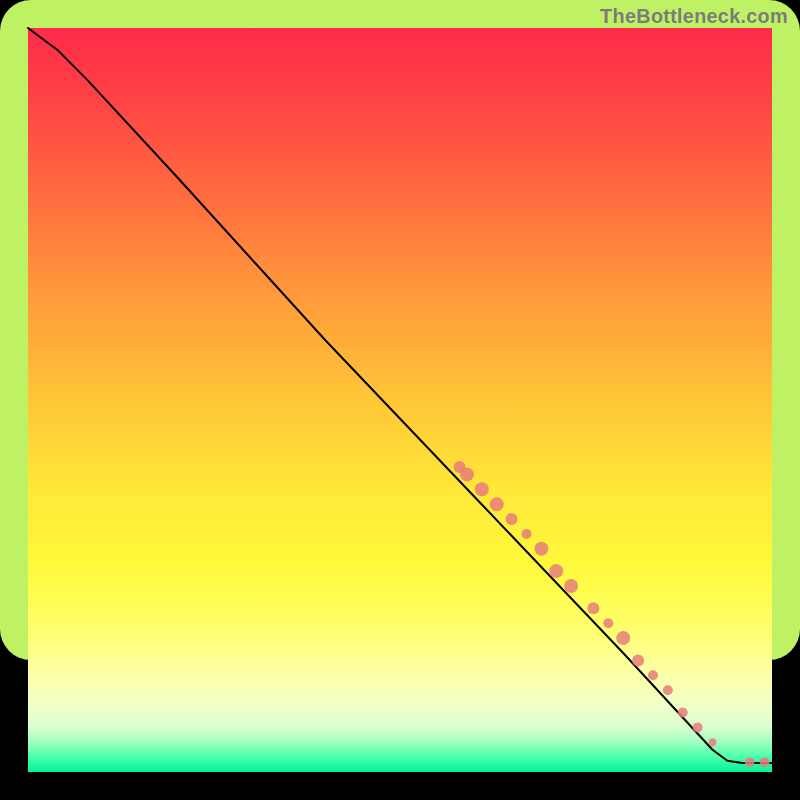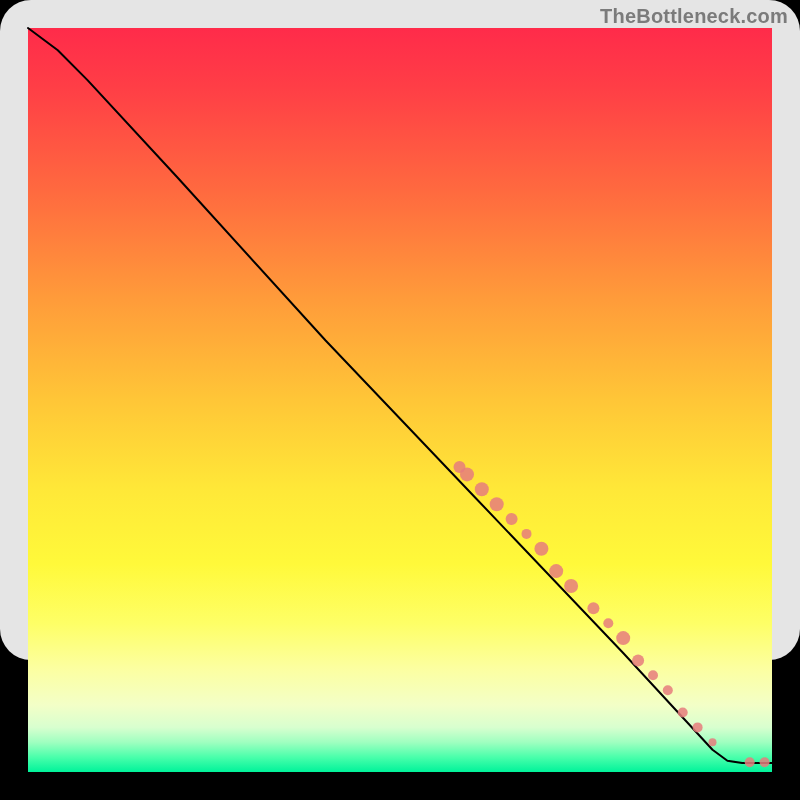--- a/index.html
+++ b/index.html
@@ -7,21 +7,21 @@
     padding: 0;
     width: 800px;
     height: 800px;
     background: #000;
     overflow: hidden;
   }
   .stage {
     position: relative;
     width: 800px;
     height: 660px;
-    background: #e5e5e5;
+    background: #bef264;
     border-radius: 31px;
   }
   .plot {
     position: absolute;
     left: 28px;
     top: 28px;
     width: 744px;
     height: 744px;
     background: linear-gradient(to bottom,
       #ff2b4a 0%,

